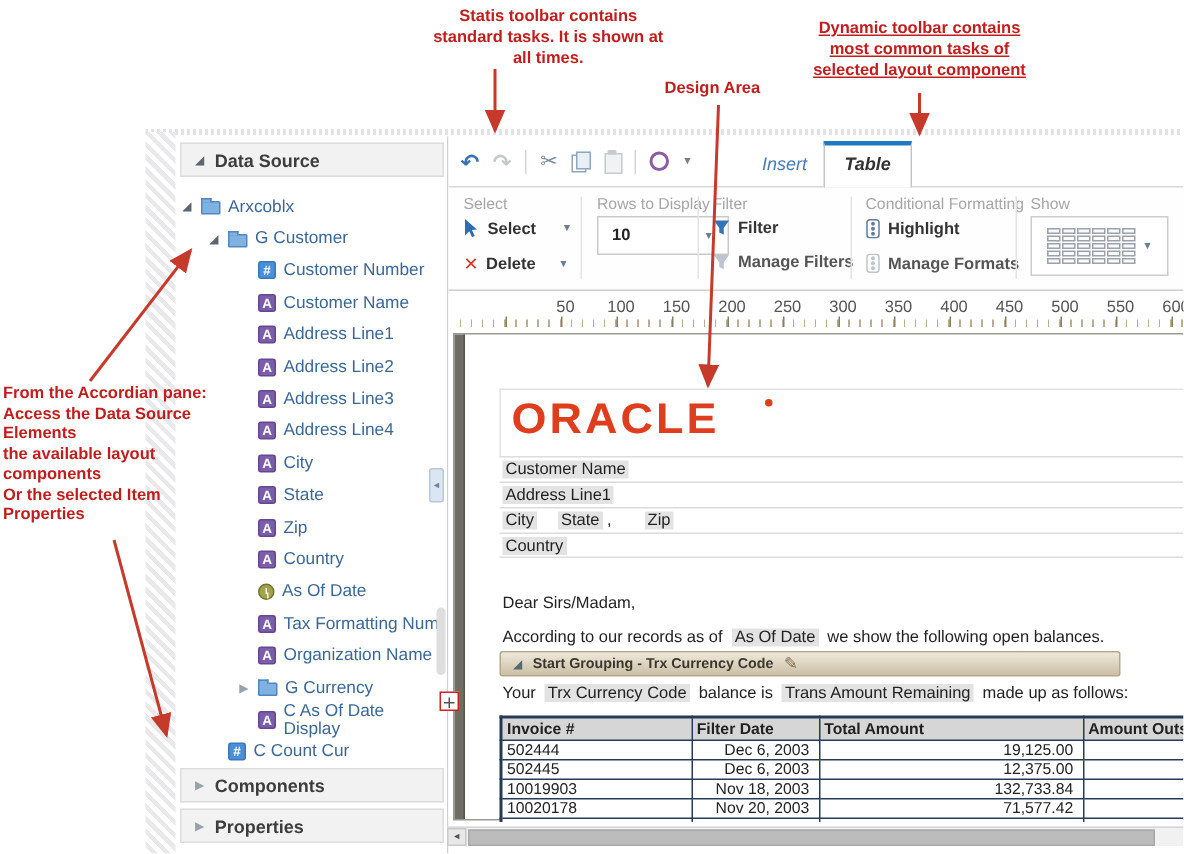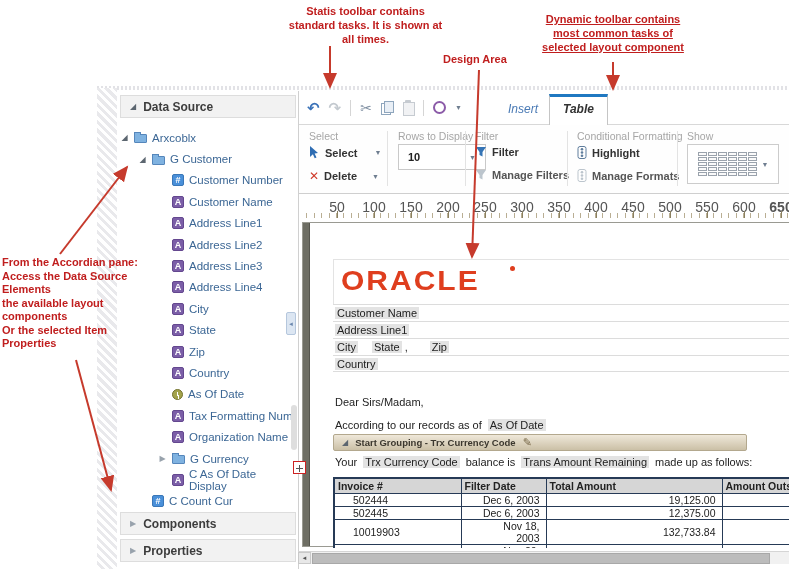--- a/index.html
+++ b/index.html
@@ -101,21 +101,21 @@
       background:#fff; display:flex; align-items:center; font-size:11px; font-weight:bold;
       padding:0 9px; justify-content:space-between; }
   .show-box { position:absolute; width:92px; height:40px; border:1px solid #ccc; background:#fff;
       display:flex; align-items:center; justify-content:center; gap:5px; }
   .show-grid { display:grid; grid-template-columns:repeat(6,9px); grid-auto-rows:4px; gap:1px; }
   .show-grid span { background:#fafafa; border:1px solid #9aa2ac; }
 
   
   .ruler { position:absolute; left:0; right:0; top:105px; height:26px; background:#fff; }
   .ruler-num { position:absolute; top:3px; transform:translateX(-50%);
-      font-size:14px; color:#555; }
+      font-size:11px; color:#555;margin-left:40px; }
   .ruler-major { position:absolute; top:15px; width:1px; height:7px; background:#8a8060; }
   .ruler-ticks { position:absolute; left:1px; right:0; top:17px; height:5px;
       background:repeating-linear-gradient(90deg,transparent 0 6.4px,#b9ae93 6.4px 7.4px); }
 
   
   .design-viewport { position:absolute; left:0; right:0; top:131px; height:326px;
       overflow:hidden; background:#fff; z-index:0; }
   .design-page { position:absolute; left:3px; top:0; width:900px; height:325px;
       background:#fff; border:1px solid #9a9a92; }
   .page-dark-edge { position:absolute; left:0; top:0; width:7px; height:100%;
@@ -143,21 +143,21 @@
       background:linear-gradient(#efe8da,#cbc0a6); border:1px solid #b3a88e; border-radius:2px;
       display:flex; align-items:center; gap:7px; padding:0 8px;
       font-size:9.5px; font-weight:bold; color:#3b372e; }
   .pencil-icon { font-size:11px; color:#7a6a4a; font-weight:normal; }
   .balance-line { position:absolute; left:2px; top:233px; display:flex; align-items:center; gap:6px; }
 
   .invoice-table { position:absolute; left:0; top:254px; border-collapse:collapse;
       table-layout:fixed; width:560px; font-size:10.5px; border:2px solid #263a56; }
   .invoice-table th { background:#d6d6d6; text-align:left; font-weight:bold;
       padding:1px 3px; border:1px solid #263a56; height:14px; }
-  .invoice-table td { padding:0 18px; border:1px solid #263a56; height:11px; background:#fff; }
+  .invoice-table td { padding:0 3px; border:1px solid #263a56; height:11px; background:#fff; }
   .invoice-table .ralign { text-align:right; padding-right:6px; }
 
   
   .splitter-handle { position:absolute; left:286px; top:312px; width:10px; height:23px;
       background:#dce6f2; border:1px solid #b5c7dd; border-radius:2px; z-index:20;
       display:flex; align-items:center; justify-content:center; font-size:6px; color:#6a86ad; }
   .move-handle { position:absolute; left:293px; top:461px; width:13px; height:13px;
       background:#fff; border:1px solid #cc2222; z-index:20; }
   .move-handle::before { content:""; position:absolute; left:2px; top:5.5px; width:7px; height:1px; background:#555; }
   .move-handle::after  { content:""; position:absolute; left:5px; top:2.5px; width:1px; height:7px; background:#555; }
@@ -470,20 +470,21 @@
           <div class="addr-row">
             <span class="chip">Country</span>
           </div>
         </div>
 
         <div class="salutation">Dear Sirs/Madam,</div>
 
         <div class="records-line">
           <span>According to our records as of</span>
           <span class="chip">As Of Date</span>
+          <span>we show the following open balances.</span>
         </div>
 
         <div class="group-bar">
           <span class="tri-open">◢</span>
           <span>Start Grouping - Trx Currency Code</span>
           <span class="pencil-icon">✎</span>
         </div>
 
         <div class="balance-line">
           <span>Your</span>

